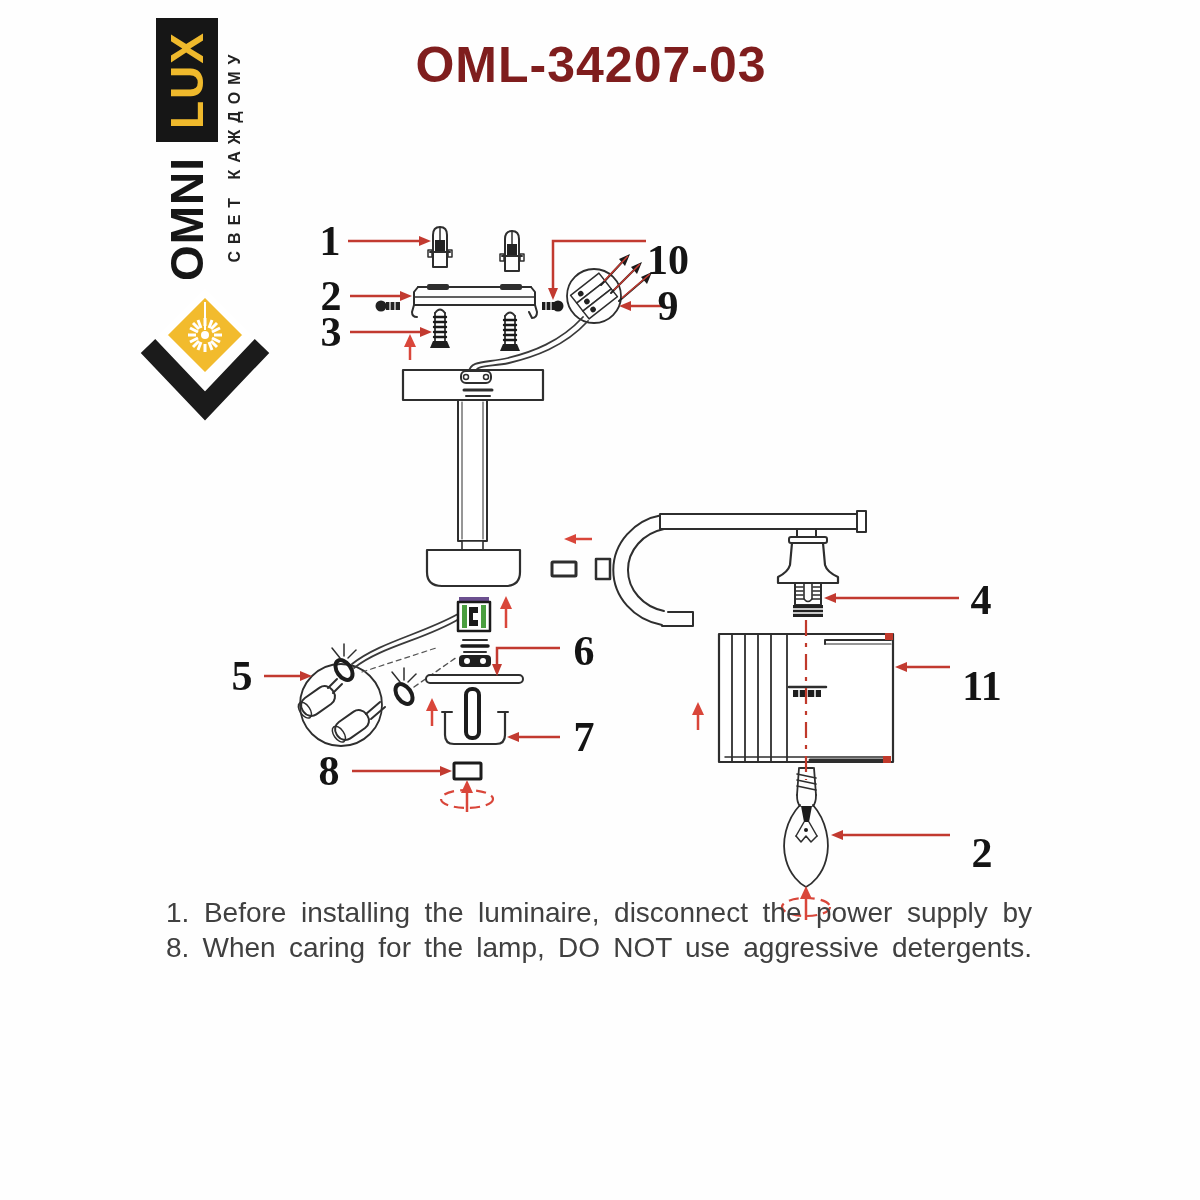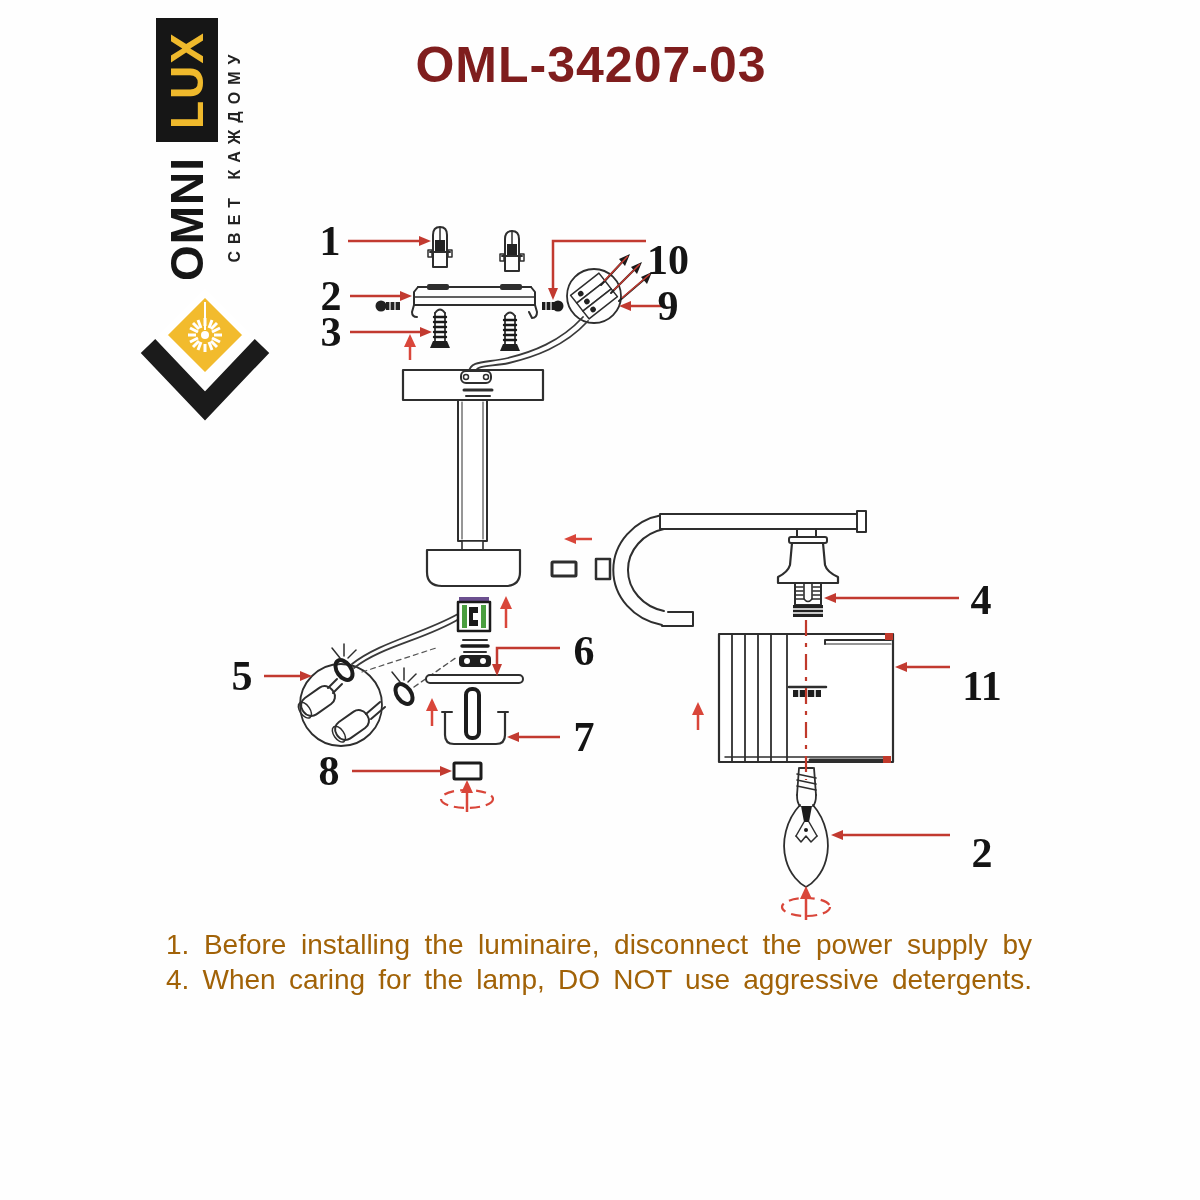--- a/index.html
+++ b/index.html
@@ -21,21 +21,21 @@
   .logo-icon{position:absolute;left:140px;top:288px;}
   
   .title{position:absolute;left:391px;top:36px;width:400px;text-align:center;
          font-size:50px;font-weight:bold;color:#7f1d1d;letter-spacing:1px;}
   
   .diagram-svg{position:absolute;left:0;top:0;}
   .n{position:absolute;width:44px;line-height:46px;text-align:center;
      font-family:"Liberation Serif",serif;font-weight:bold;font-size:42px;color:#141414;}
   .n.wide{width:64px;margin-top:16px;}
   
-  .instructions{position:absolute;left:166px;top:928px;width:866px;color:#a16207;
+  .instructions{position:absolute;left:166px;top:896px;width:866px;color:#404040;
                 font-size:28px;line-height:34.8px;}
   .iline{white-space:nowrap;}
   .iline.just{white-space:normal;text-align:justify;text-align-last:justify;}
 </style>
 </head>
 <body>
 
 <div class="page">
 
   <div class="lux-box">
@@ -395,16 +395,16 @@
   <div class="n" style="left:562px;top:628px;">6</div>
   <div class="n" style="left:562px;top:714px;">7</div>
   <div class="n" style="left:307px;top:748px;">8</div>
   <div class="n" style="left:646px;top:283px;">9</div>
   <div class="n wide" style="left:636px;top:221px;">10</div>
   <div class="n wide" style="left:950px;top:647px;">11</div>
   <div class="n wide" style="left:950px;top:814px;">2</div>
 
   <div class="instructions">
     <div class="iline just">1. Before installing the luminaire, disconnect the power supply by</div>
-    <div class="iline just">4. When caring for the lamp, DO NOT use aggressive detergents.</div>
+    <div class="iline just">8. When caring for the lamp, DO NOT use aggressive detergents.</div>
   </div>
 
 </div>
 
 </body></html>

